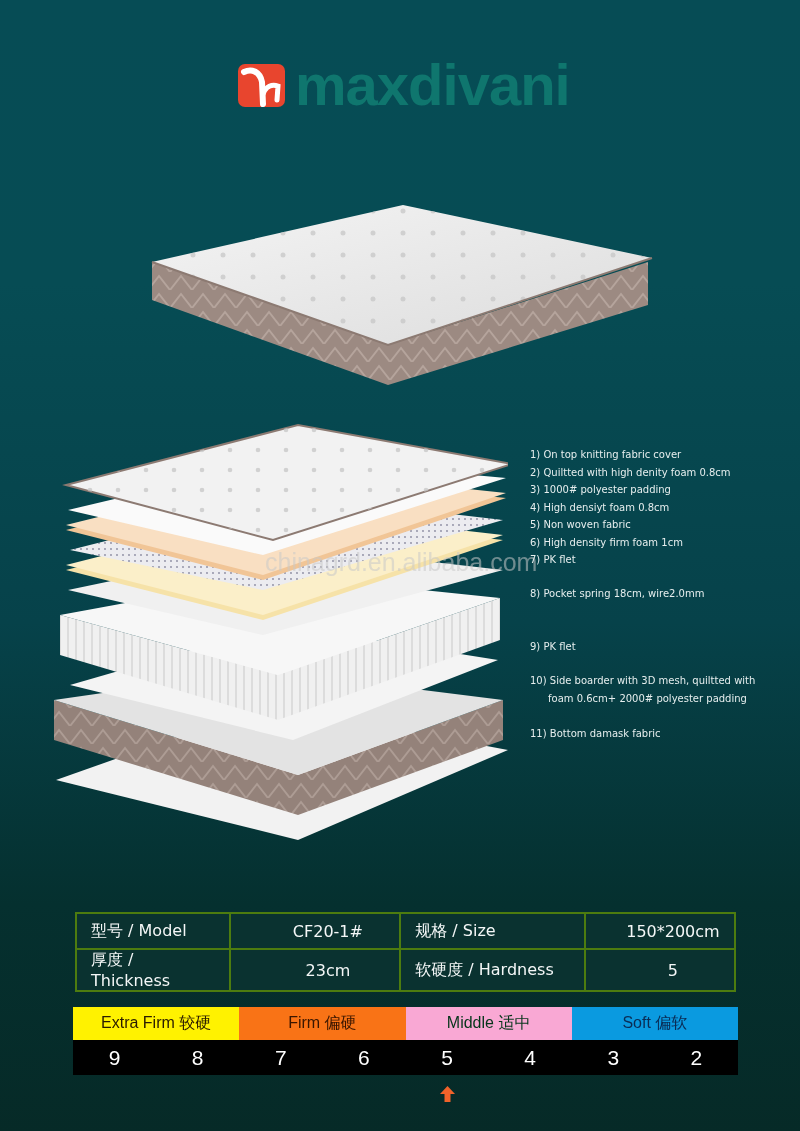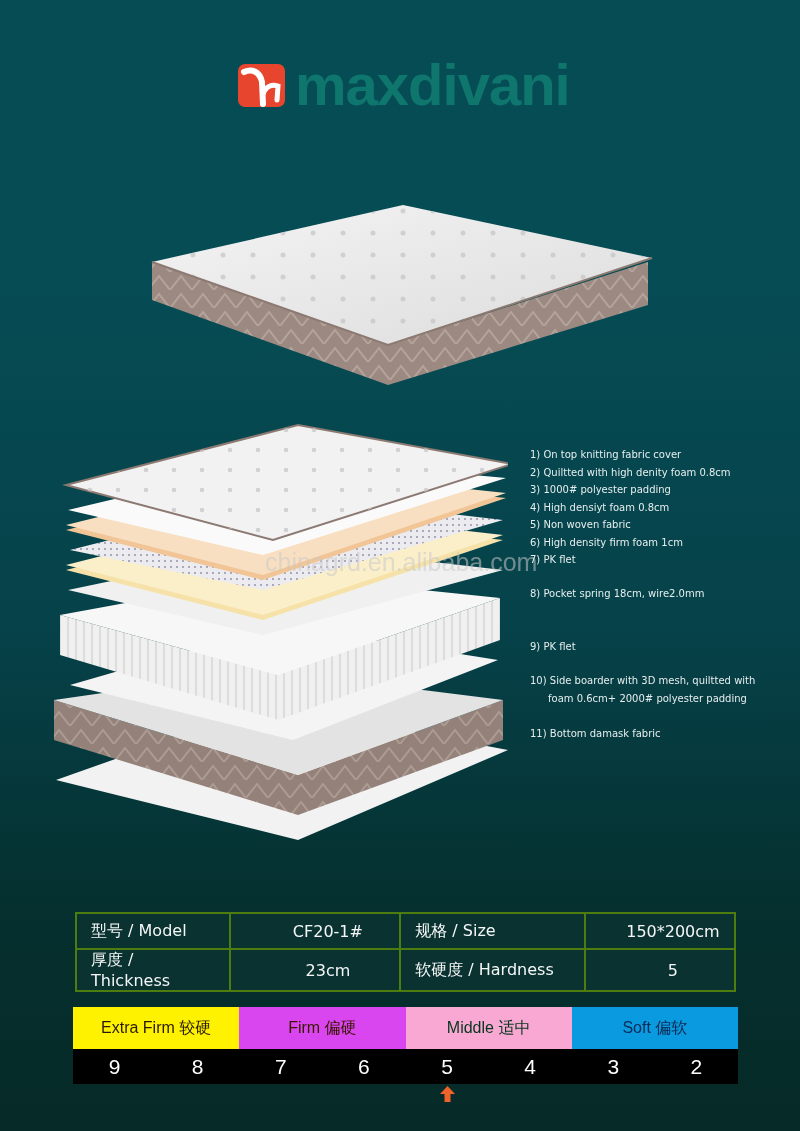--- a/index.html
+++ b/index.html
@@ -52,21 +52,21 @@
     }
     .spec-table td.c { text-align: center; padding-left: 40px; }
     .spec-table td.w1 { width: 153px; }
     .spec-table td.w2 { width: 170px; }
     .spec-table td.w3 { width: 184px; }
     .spec-table td.w4 { width: 136px; margin-top: 24px; }
 
     .hardness {
       position: absolute; left: 73px; top: 1007px; width: 665px;
     }
-    .hardness .bands { display: flex; height: 42px; }
+    .hardness .bands { display: flex; height: 33px; }
     .hardness .band {
       flex: 1; display: flex; align-items: center; justify-content: center;
       font-family: "Liberation Sans", sans-serif; font-size: 16px;
     }
     .hardness .nums { display: flex; height: 35px; background: #000; }
     .hardness .num {
       flex: 1; display: flex; align-items: center; justify-content: center;
       font-family: "Liberation Sans", sans-serif; font-size: 21px; color: #fff;
     }
     .arrow { position: absolute; left: 440px; top: 1086px; }
@@ -189,21 +189,21 @@
     <td class="w2 c">23cm</td>
     <td class="w3">软硬度 / Hardness</td>
     <td class="w4 c">5</td>
   </tr>
 </tbody>
   </table>
 
 <div class="hardness">
   <div class="bands">
     <div class="band" style="background:#fff200;color:#2a1c00">Extra Firm  较硬</div>
-    <div class="band" style="background:#d946ef;color:#3a1600">Firm  偏硬</div>
+    <div class="band" style="background:#f97316;color:#3a1600">Firm  偏硬</div>
     <div class="band" style="background:#f9a8d4;color:#06351b">Middle  适中</div>
     <div class="band" style="background:#0a9ae0;color:#0a2c55">Soft  偏软</div>
   </div>
   <div class="nums">
     <div class="num">9</div>
     <div class="num">8</div>
     <div class="num">7</div>
     <div class="num">6</div>
     <div class="num">5</div>
     <div class="num">4</div>

